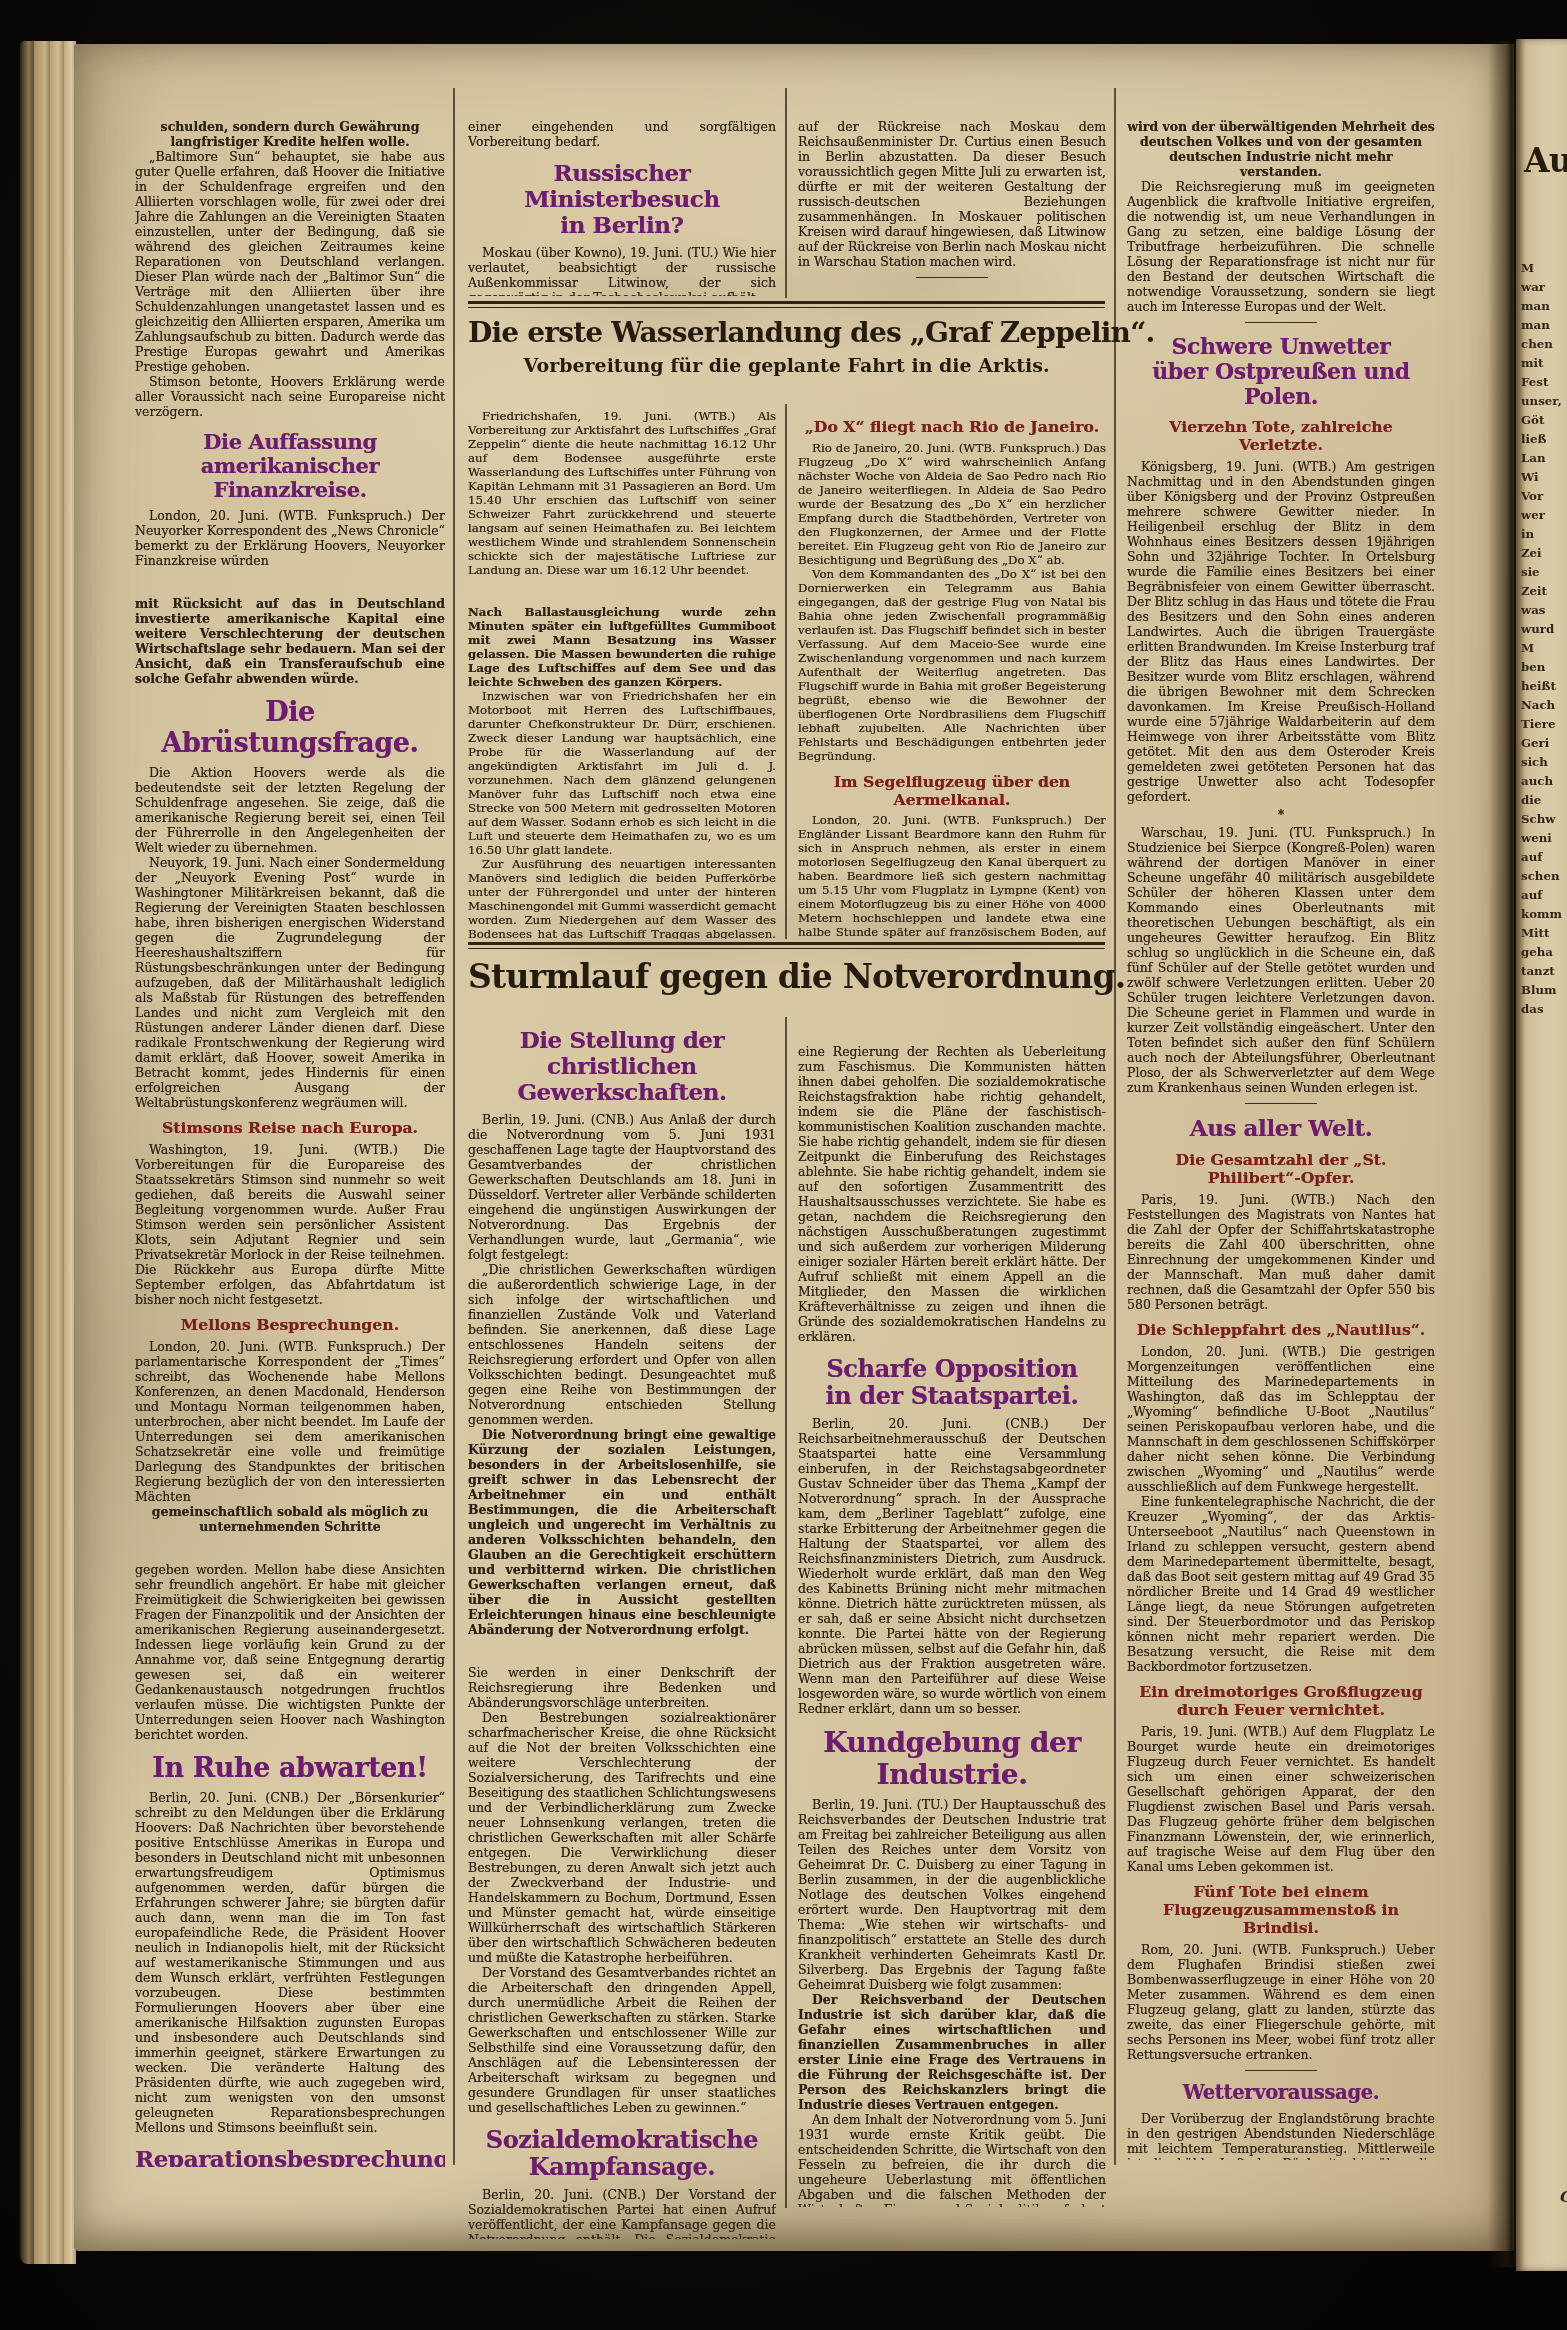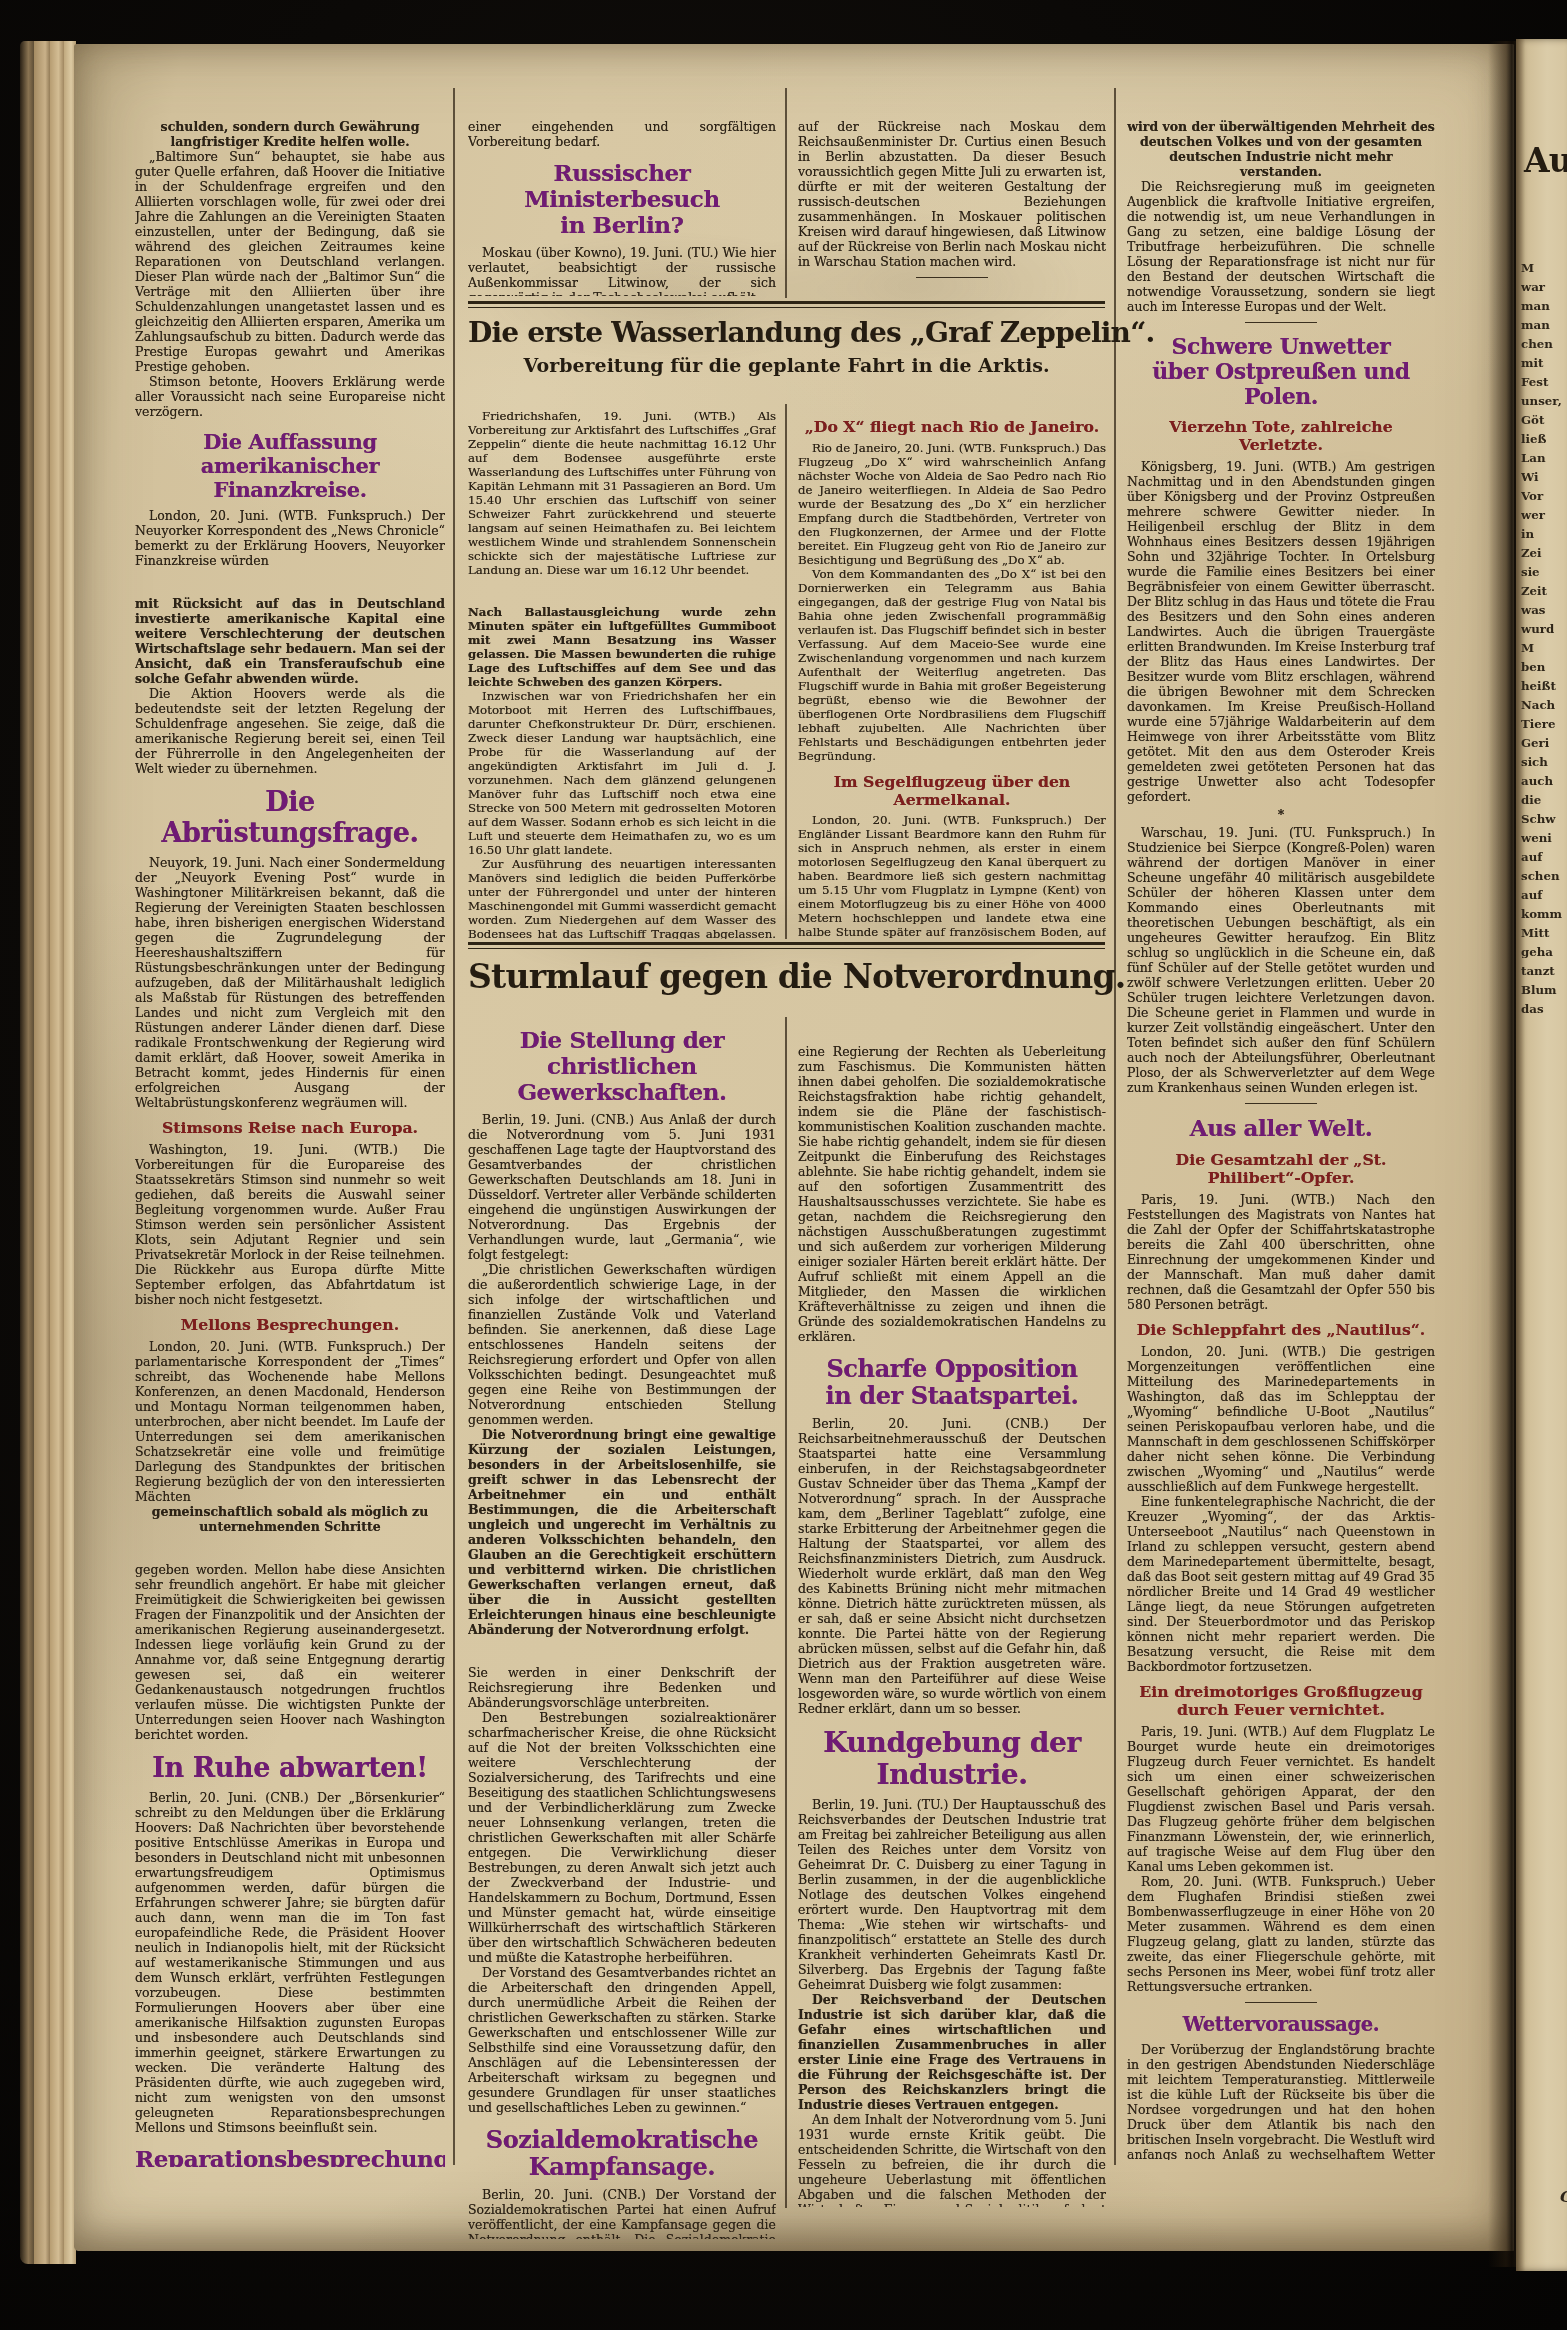--- a/index.html
+++ b/index.html
@@ -88,22 +88,22 @@
 <div class="divider" style="left:1114px;top:88px;height:2077px;"></div>
 
 <div class="textcol" style="left:135px;top:91px;width:310px;height:2076px;">
     <div class="blk p bold center noindent">schulden, sondern durch Gewährung langfristiger Kredite helfen wolle.</div>
     <div class="blk p">„Baltimore Sun“ behauptet, sie habe aus guter Quelle erfahren, daß Hoover die Initiative in der Schuldenfrage ergreifen und den Alliierten vorschlagen wolle, für zwei oder drei Jahre die Zahlungen an die Vereinigten Staaten einzustellen, unter der Bedingung, daß sie während des gleichen Zeitraumes keine Reparationen von Deutschland verlangen. Dieser Plan würde nach der „Baltimor Sun“ die Verträge mit den Alliierten über ihre Schuldenzahlungen unangetastet lassen und es gleichzeitig den Alliierten ersparen, Amerika um Zahlungsaufschub zu bitten. Dadurch werde das Prestige Europas gewahrt und Amerikas Prestige gehoben.</div>
     <div class="blk p">Stimson betonte, Hoovers Erklärung werde aller Voraussicht nach seine Europareise nicht verzögern.</div>
     <div class="blk h1" style="font-size: 21px;">Die Auffassung
 amerikanischer Finanzkreise.</div>
     <div class="blk p">London, 20. Juni. (WTB. Funkspruch.) Der Neuyorker Korrespondent des „News Chronicle“ bemerkt zu der Erklärung Hoovers, Neuyorker Finanzkreise würden</div>
     <div class="blk p bold noindent">mit Rücksicht auf das in Deutschland investierte amerikanische Kapital eine weitere Verschlechterung der deutschen Wirtschaftslage sehr bedauern. Man sei der Ansicht, daß ein Transferaufschub eine solche Gefahr abwenden würde.</div>
+    <div class="blk h1" style="font-size: 27px;">Die Abrüstungsfrage.</div>
     <div class="blk p">Die Aktion Hoovers werde als die bedeutendste seit der letzten Regelung der Schuldenfrage angesehen. Sie zeige, daß die amerikanische Regierung bereit sei, einen Teil der Führerrolle in den Angelegenheiten der Welt wieder zu übernehmen.</div>
-    <div class="blk h1" style="font-size: 27px;">Die Abrüstungsfrage.</div>
     <div class="blk p">Neuyork, 19. Juni. Nach einer Sondermeldung der „Neuyork Evening Post“ wurde in Washingtoner Militärkreisen bekannt, daß die Regierung der Vereinigten Staaten beschlossen habe, ihren bisherigen energischen Widerstand gegen die Zugrundelegung der Heereshaushaltsziffern für Rüstungsbeschränkungen unter der Bedingung aufzugeben, daß der Militärhaushalt lediglich als Maßstab für Rüstungen des betreffenden Landes und nicht zum Vergleich mit den Rüstungen anderer Länder dienen darf. Diese radikale Frontschwenkung der Regierung wird damit erklärt, daß Hoover, soweit Amerika in Betracht kommt, jedes Hindernis für einen erfolgreichen Ausgang der Weltabrüstungskonferenz wegräumen will.</div>
     <div class="blk h2">Stimsons Reise nach Europa.</div>
     <div class="blk p">Washington, 19. Juni. (WTB.) Die Vorbereitungen für die Europareise des Staatssekretärs Stimson sind nunmehr so weit gediehen, daß bereits die Auswahl seiner Begleitung vorgenommen wurde. Außer Frau Stimson werden sein persönlicher Assistent Klots, sein Adjutant Regnier und sein Privatsekretär Morlock in der Reise teilnehmen. Die Rückkehr aus Europa dürfte Mitte September erfolgen, das Abfahrtdatum ist bisher noch nicht festgesetzt.</div>
     <div class="blk h2">Mellons Besprechungen.</div>
     <div class="blk p">London, 20. Juni. (WTB. Funkspruch.) Der parlamentarische Korrespondent der „Times“ schreibt, das Wochenende habe Mellons Konferenzen, an denen Macdonald, Henderson und Montagu Norman teilgenommen haben, unterbrochen, aber nicht beendet. Im Laufe der Unterredungen sei dem amerikanischen Schatzsekretär eine volle und freimütige Darlegung des Standpunktes der britischen Regierung bezüglich der von den interessierten Mächten</div>
     <div class="blk p bold center">gemeinschaftlich sobald als möglich zu unternehmenden Schritte</div>
     <div class="blk p noindent">gegeben worden. Mellon habe diese Ansichten sehr freundlich angehört. Er habe mit gleicher Freimütigkeit die Schwierigkeiten bei gewissen Fragen der Finanzpolitik und der Ansichten der amerikanischen Regierung auseinandergesetzt. Indessen liege vorläufig kein Grund zu der Annahme vor, daß seine Entgegnung derartig gewesen sei, daß ein weiterer Gedankenaustausch notgedrungen fruchtlos verlaufen müsse. Die wichtigsten Punkte der Unterredungen seien Hoover nach Washington berichtet worden.</div>
     <div class="blk h1" style="font-size: 27px;">In Ruhe abwarten!</div>
     <div class="blk p">Berlin, 20. Juni. (CNB.) Der „Börsenkurier“ schreibt zu den Meldungen über die Erklärung Hoovers: Daß Nachrichten über bevorstehende positive Entschlüsse Amerikas in Europa und besonders in Deutschland nicht mit unbesonnen erwartungsfreudigem Optimismus aufgenommen werden, dafür bürgen die Erfahrungen schwerer Jahre; sie bürgten dafür auch dann, wenn man die im Ton fast europafeindliche Rede, die Präsident Hoover neulich in Indianopolis hielt, mit der Rücksicht auf westamerikanische Stimmungen und aus dem Wunsch erklärt, verfrühten Festlegungen vorzubeugen. Diese bestimmten Formulierungen Hoovers aber über eine amerikanische Hilfsaktion zugunsten Europas und insbesondere auch Deutschlands sind immerhin geeignet, stärkere Erwartungen zu wecken. Die veränderte Haltung des Präsidenten dürfte, wie auch zugegeben wird, nicht zum wenigsten von den umsonst geleugneten Reparationsbesprechungen Mellons und Stimsons beeinflußt sein.</div>
     <div class="blk h1" style="font-size: 23px;">Reparationsbesprechungen
@@ -181,20 +181,21 @@
     <div class="blk p">Warschau, 19. Juni. (TU. Funkspruch.) In Studzienice bei Sierpce (Kongreß-Polen) waren während der dortigen Manöver in einer Scheune ungefähr 40 militärisch ausgebildete Schüler der höheren Klassen unter dem Kommando eines Oberleutnants mit theoretischen Uebungen beschäftigt, als ein ungeheures Gewitter heraufzog. Ein Blitz schlug so unglücklich in die Scheune ein, daß fünf Schüler auf der Stelle getötet wurden und zwölf schwere Verletzungen erlitten. Ueber 20 Schüler trugen leichtere Verletzungen davon. Die Scheune geriet in Flammen und wurde in kurzer Zeit vollständig eingeäschert. Unter den Toten befindet sich außer den fünf Schülern auch noch der Abteilungsführer, Oberleutnant Ploso, der als Schwerverletzter auf dem Wege zum Krankenhaus seinen Wunden erlegen ist.</div>
     <hr class="blk rule">
     <div class="blk h1" style="font-size: 23px;">Aus aller Welt.</div>
     <div class="blk h2">Die Gesamtzahl der „St. Philibert“-Opfer.</div>
     <div class="blk p">Paris, 19. Juni. (WTB.) Nach den Feststellungen des Magistrats von Nantes hat die Zahl der Opfer der Schiffahrtskatastrophe bereits die Zahl 400 überschritten, ohne Einrechnung der umgekommenen Kinder und der Mannschaft. Man muß daher damit rechnen, daß die Gesamtzahl der Opfer 550 bis 580 Personen beträgt.</div>
     <div class="blk h2">Die Schleppfahrt des „Nautilus“.</div>
     <div class="blk p">London, 20. Juni. (WTB.) Die gestrigen Morgenzeitungen veröffentlichen eine Mitteilung des Marinedepartements in Washington, daß das im Schlepptau der „Wyoming“ befindliche U-Boot „Nautilus“ seinen Periskopaufbau verloren habe, und die Mannschaft in dem geschlossenen Schiffskörper daher nicht sehen könne. Die Verbindung zwischen „Wyoming“ und „Nautilus“ werde ausschließlich auf dem Funkwege hergestellt.</div>
     <div class="blk p">Eine funkentelegraphische Nachricht, die der Kreuzer „Wyoming“, der das Arktis-Unterseeboot „Nautilus“ nach Queenstown in Irland zu schleppen versucht, gestern abend dem Marinedepartement übermittelte, besagt, daß das Boot seit gestern mittag auf 49 Grad 35 nördlicher Breite und 14 Grad 49 westlicher Länge liegt, da neue Störungen aufgetreten sind. Der Steuerbordmotor und das Periskop können nicht mehr repariert werden. Die Besatzung versucht, die Reise mit dem Backbordmotor fortzusetzen.</div>
     <div class="blk h2">Ein dreimotoriges Großflugzeug durch Feuer vernichtet.</div>
     <div class="blk p">Paris, 19. Juni. (WTB.) Auf dem Flugplatz Le Bourget wurde heute ein dreimotoriges Flugzeug durch Feuer vernichtet. Es handelt sich um einen einer schweizerischen Gesellschaft gehörigen Apparat, der den Flugdienst zwischen Basel und Paris versah. Das Flugzeug gehörte früher dem belgischen Finanzmann Löwenstein, der, wie erinnerlich, auf tragische Weise auf dem Flug über den Kanal ums Leben gekommen ist.</div>
+    <div class="blk h2">Fünf Tote bei einem Flugzeugzusammenstoß in Brindisi.</div>
     <div class="blk p">Rom, 20. Juni. (WTB. Funkspruch.) Ueber dem Flughafen Brindisi stießen zwei Bombenwasserflugzeuge in einer Höhe von 20 Meter zusammen. Während es dem einen Flugzeug gelang, glatt zu landen, stürzte das zweite, das einer Fliegerschule gehörte, mit sechs Personen ins Meer, wobei fünf trotz aller Rettungsversuche ertranken.</div>
     <hr class="blk rule">
     <div class="blk h1" style="font-size: 19.6px;">Wettervoraussage.</div>
     <div class="blk p">Der Vorüberzug der Englandstörung brachte in den gestrigen Abendstunden Niederschläge mit leichtem Temperaturanstieg. Mittlerweile ist die kühle Luft der Rückseite bis über die Nordsee vorgedrungen und hat den hohen Druck über dem Atlantik bis nach den britischen Inseln vorgebracht. Die Westluft wird anfangs noch Anlaß zu wechselhaftem Wetter und etwas Niederschlag geben, jedoch geht durch den Luftdruckanstieg später die Bewölkung mehr zurück und Besserung tritt ein. Dabei bleibt es unter dem Einfluß der Ozeanluft vorerst kühl.</div>
   </div>
 
 <div class="gutter"></div>
 <div class="page-adjacent"></div>
 <div class="adj-head">Au</div>
 <div class="adj-frags">

